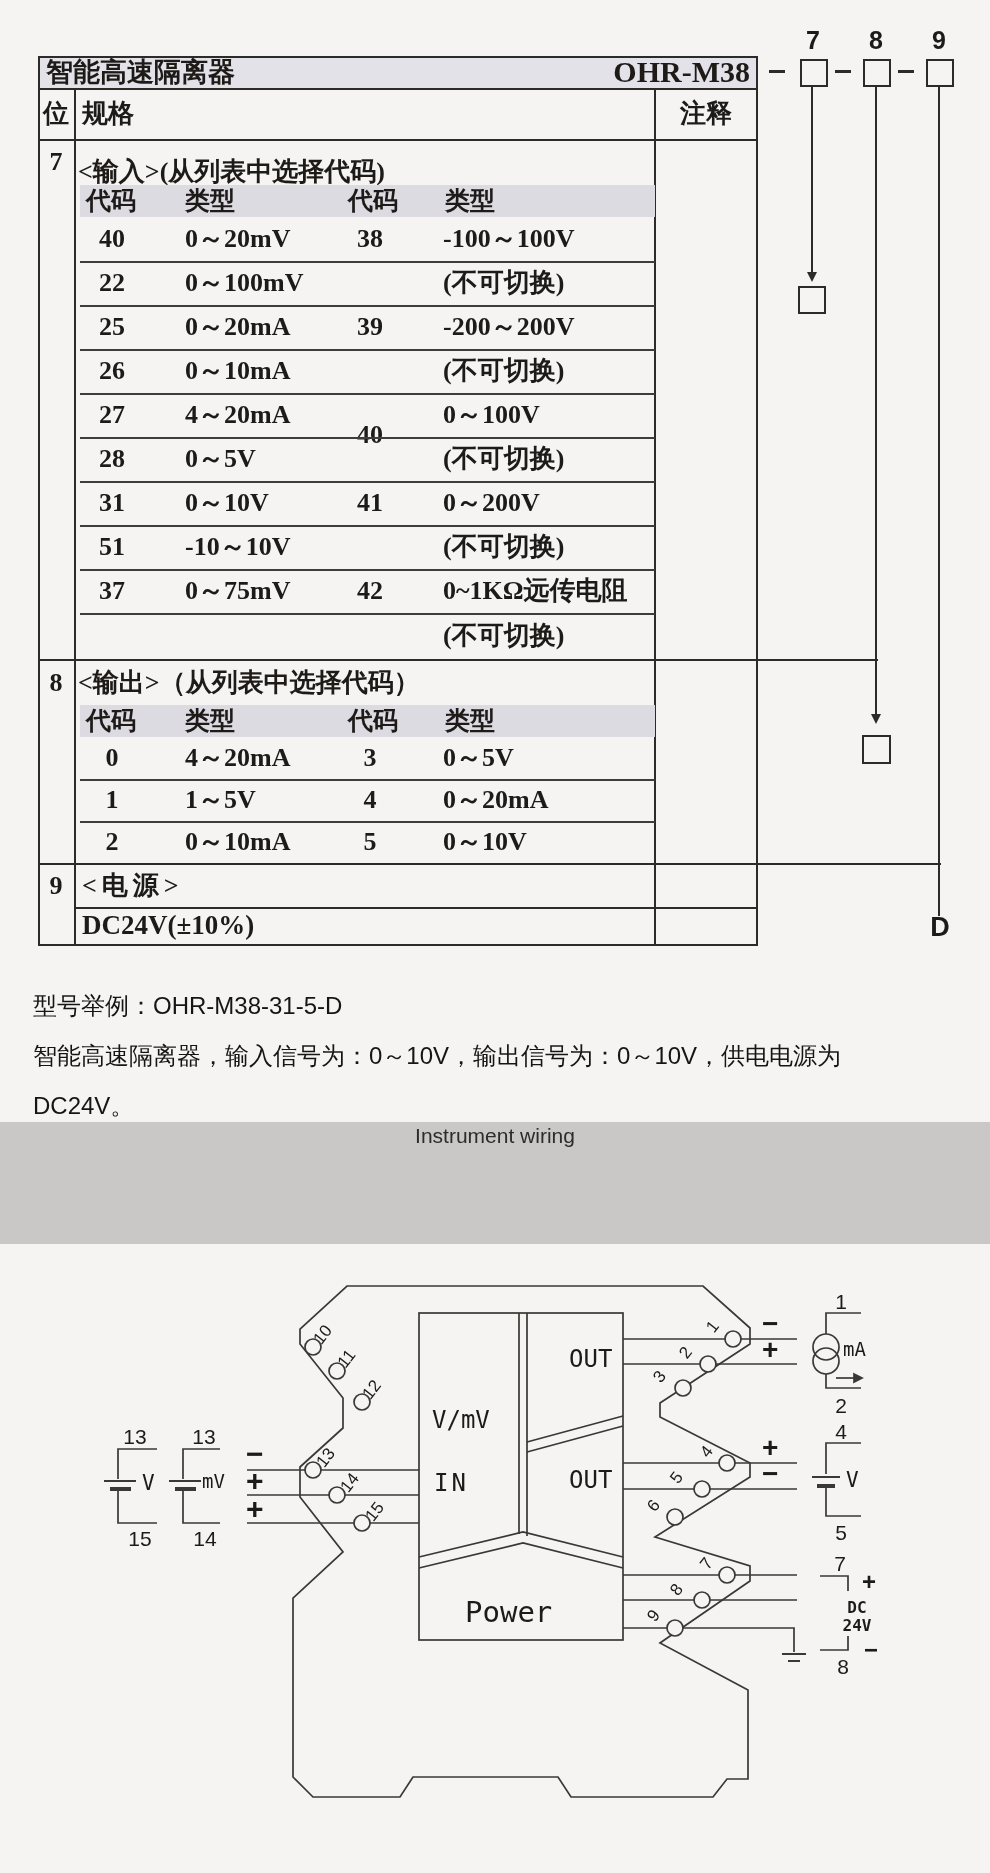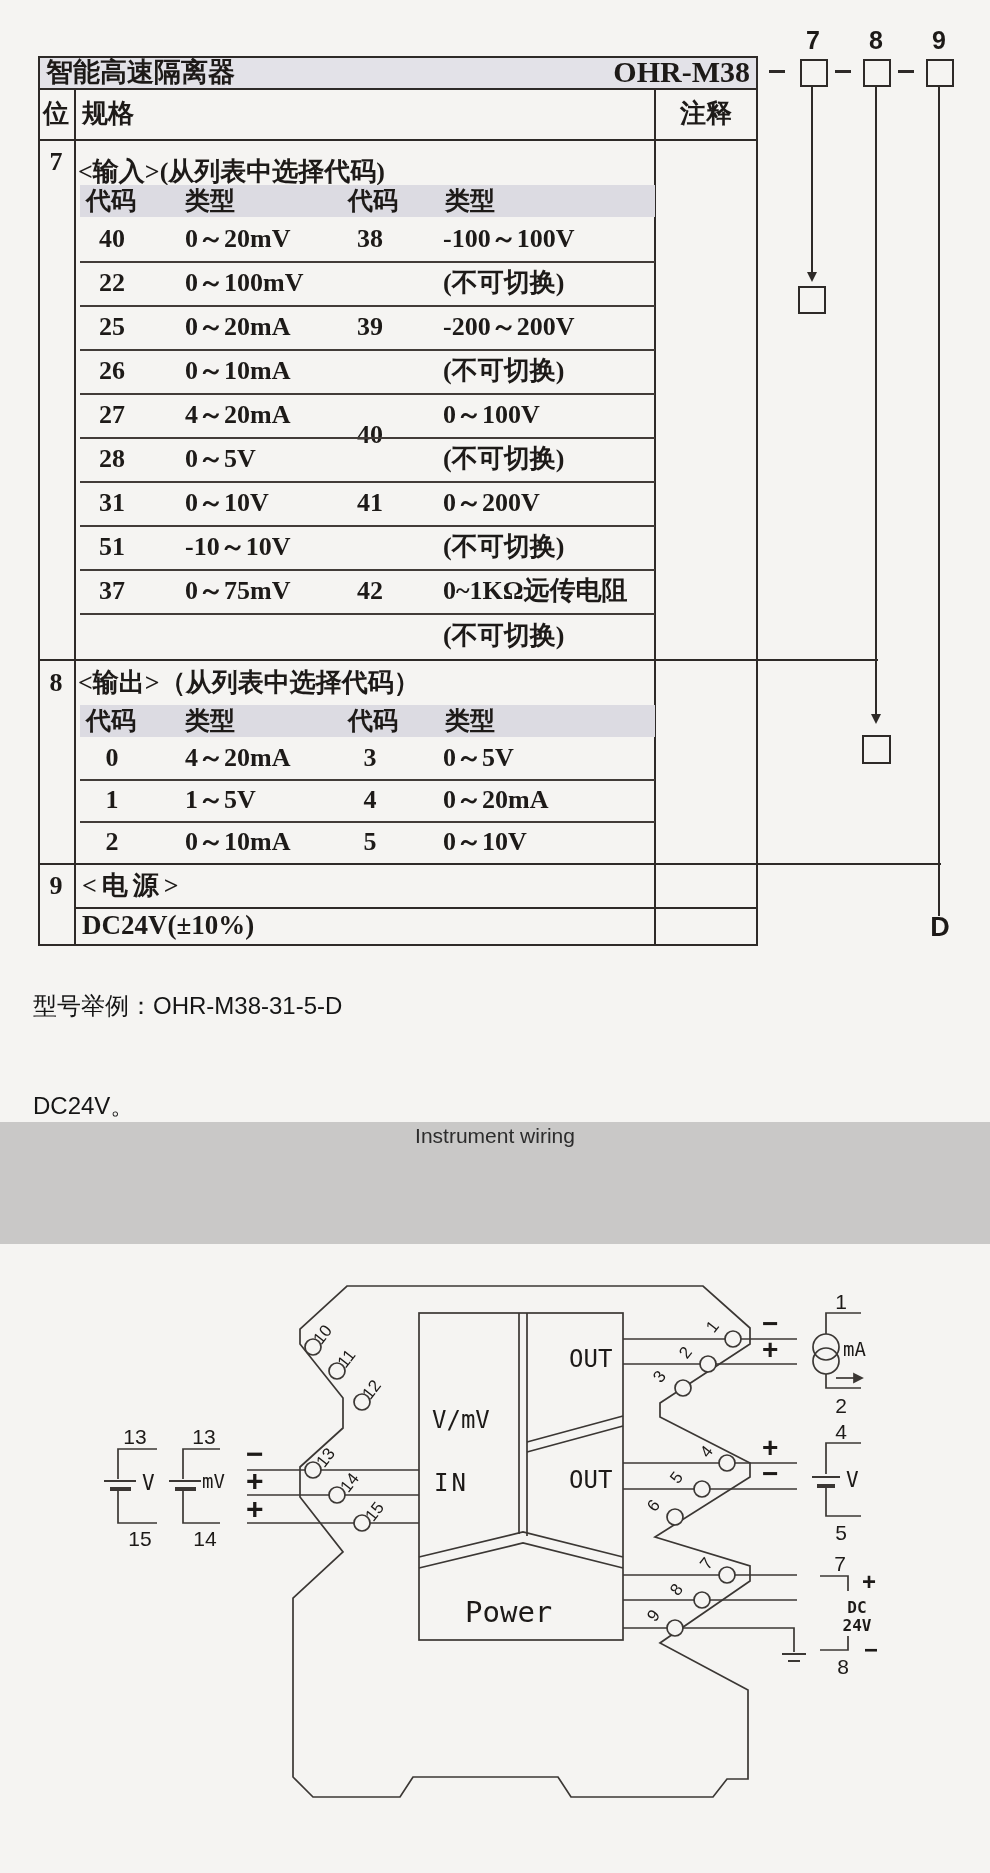--- a/index.html
+++ b/index.html
@@ -164,20 +164,21 @@
   <div class="sqbox" style="left:798px;top:286px;width:24px;height:24px;"></div>
 
   <div class="ln" style="left:875px;top:85px;width:2px;height:630px;"></div>
   <div class="arrowdn" style="left:871px;top:714px;"></div>
   <div class="sqbox" style="left:862px;top:735px;width:25px;height:25px;"></div>
 
   <div class="ln" style="left:938px;top:85px;width:2px;height:831px;"></div>
   <div class="abs sans" style="left:926px;top:912px;width:28px;text-align:center;font-weight:bold;font-size:27px;">D</div>
 
   <div class="ex" style="top:990px;">型号举例：OHR-M38-31-5-D</div>
+  <div class="ex" style="top:1040px;">智能高速隔离器，输入信号为：0～10V，输出信号为：0～10V，供电电源为</div>
   <div class="ex" style="top:1090px;">DC24V。</div>
 
   <div class="banner">
     <div>Instrument wiring</div>
   </div>
 
   <svg class="abs" style="left:0;top:1250px;" width="990" height="623" viewBox="0 1250 990 623">
     <g fill="none" stroke="#3b3734" stroke-width="1.7" stroke-linejoin="miter">
 
       <path d="M347,1286 L703,1286 L750,1328 L750,1344 L660,1403 L660,1417 L750,1463 L750,1477

